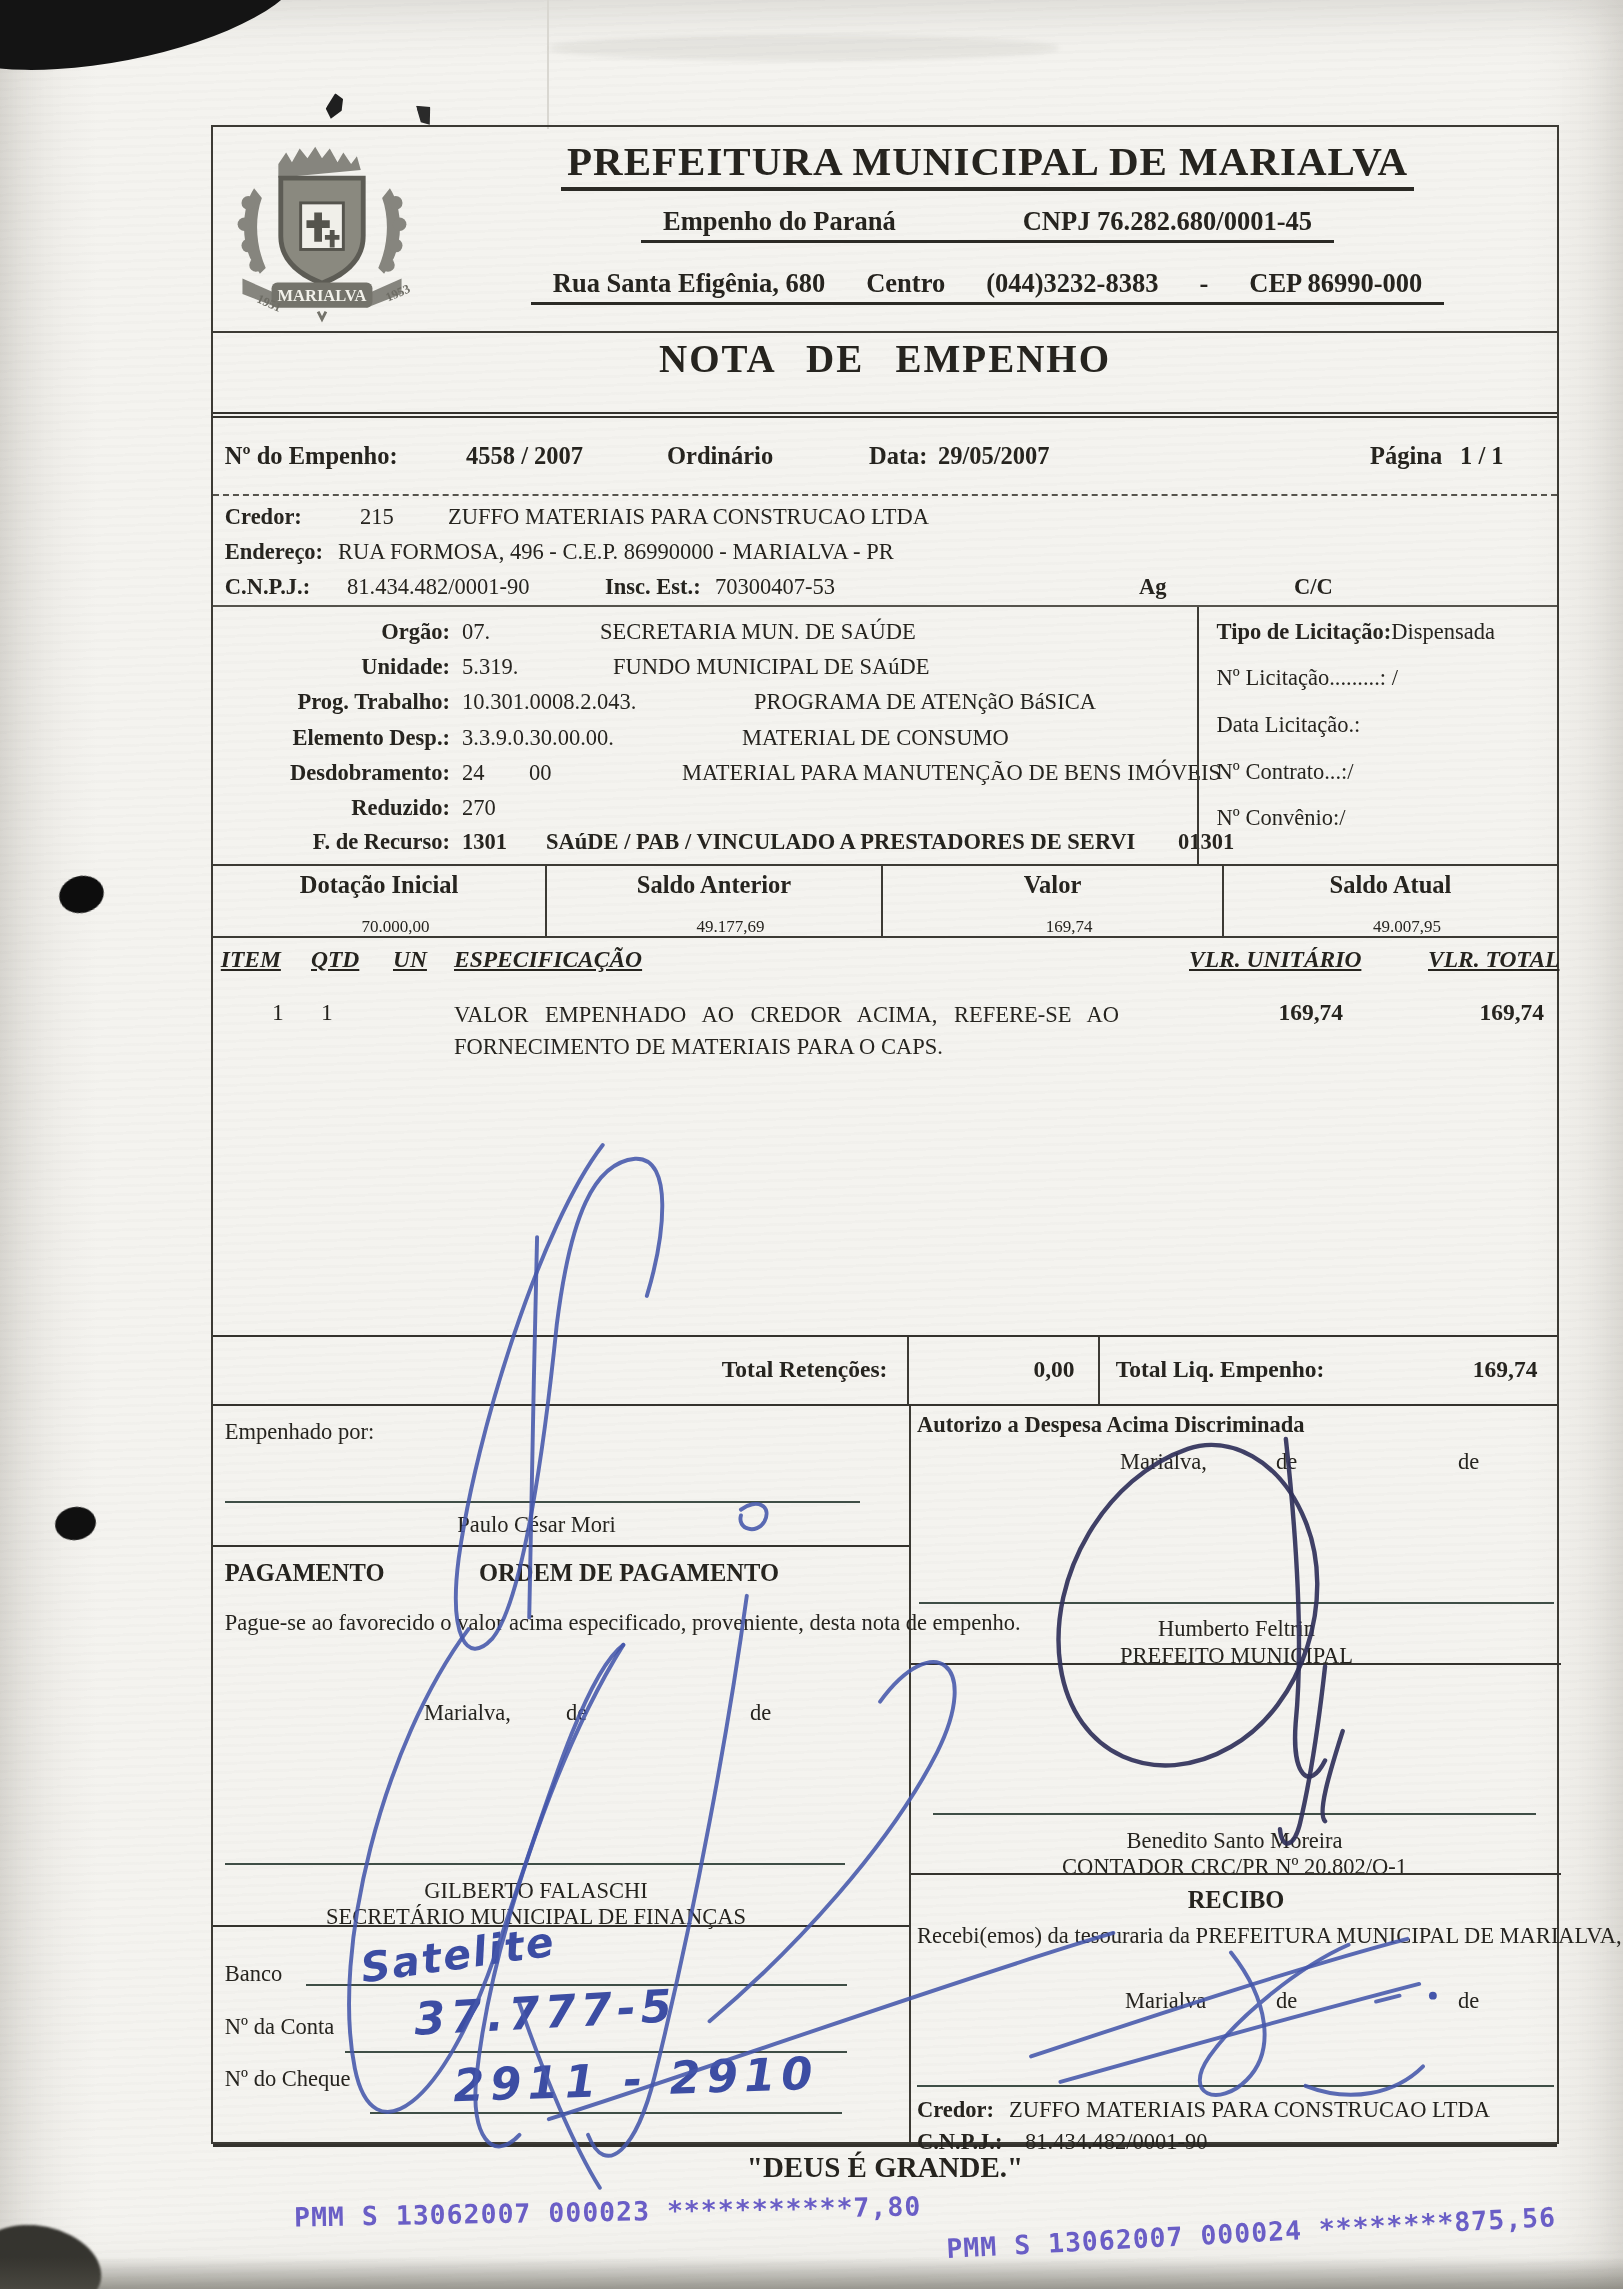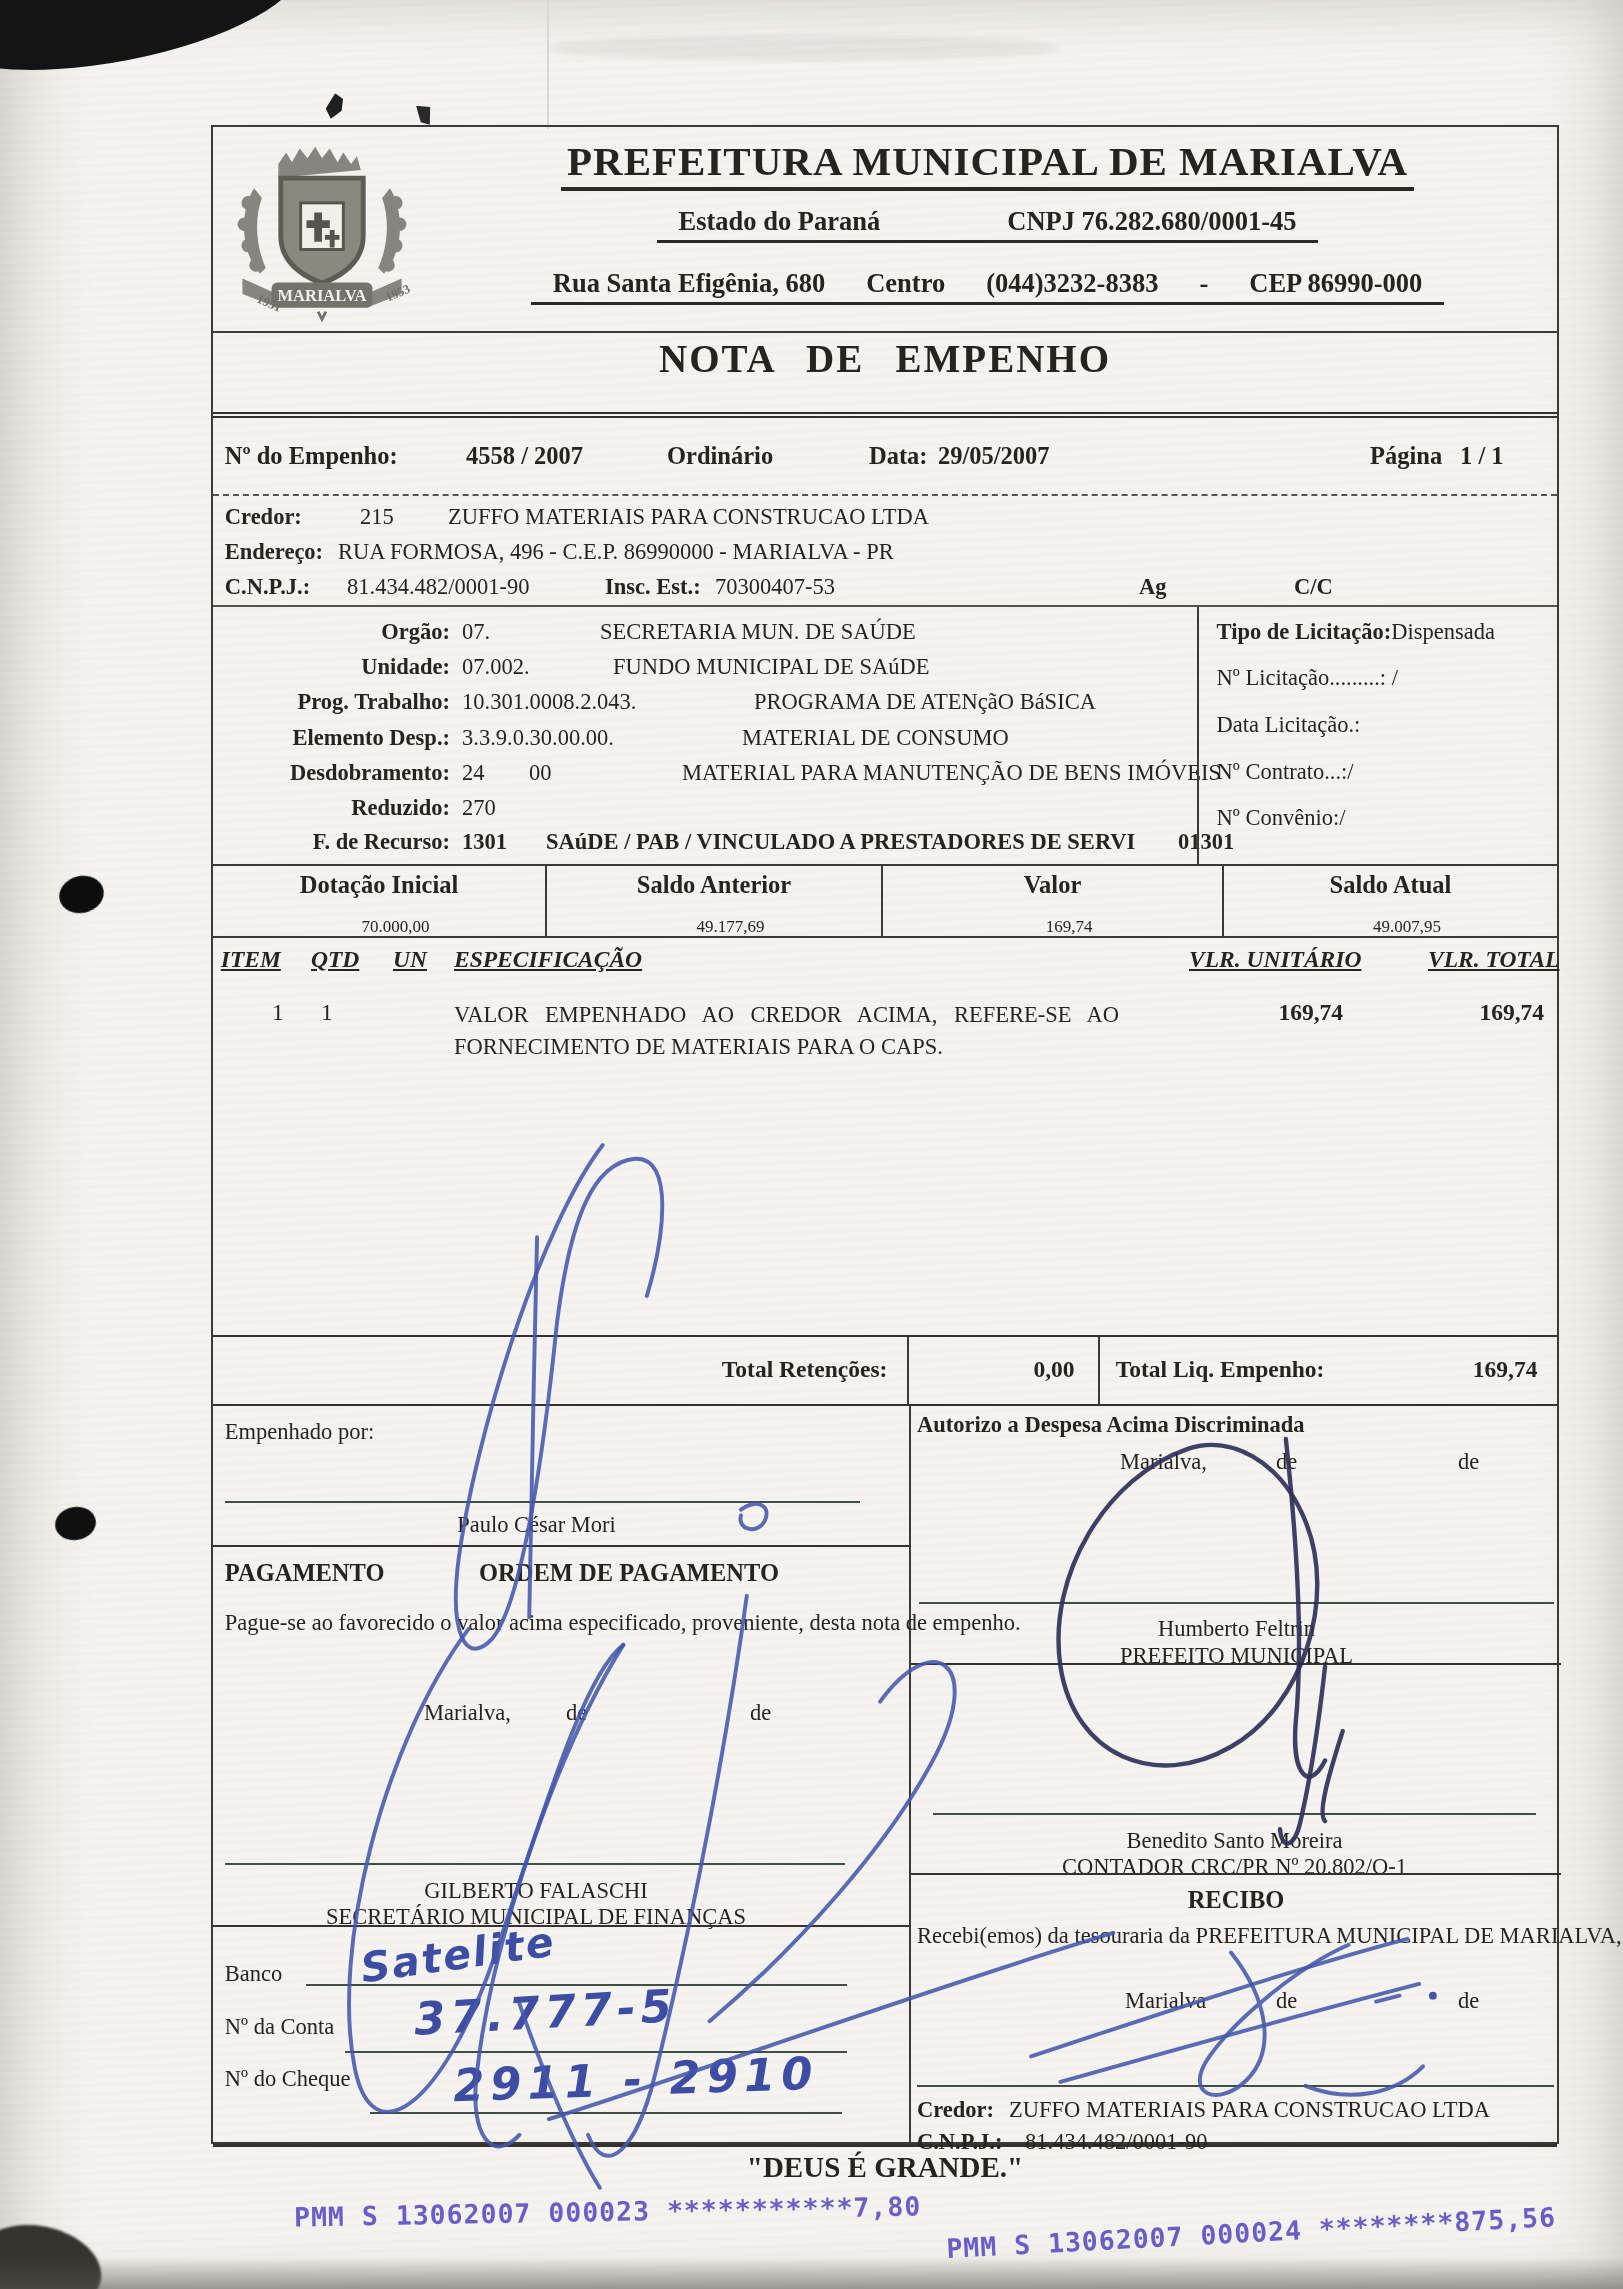--- a/index.html
+++ b/index.html
@@ -206,21 +206,21 @@
         <path class="crest-gray" d="M182 148 l-36 16 v14 l36 -14 z"></path>
         <rect x="48" y="152" width="104" height="26" rx="6" fill="#74736b"></rect>
         <text x="100" y="171" font-size="17" font-weight="bold" text-anchor="middle" fill="#f2f1ea" font-family="Liberation Serif, serif">MARIALVA</text>
         <text x="32" y="172" font-size="13" font-weight="bold" fill="#6e6d65" transform="rotate(24 32 172)" font-family="Liberation Serif, serif">1951</text>
         <text x="168" y="172" font-size="13" font-weight="bold" fill="#6e6d65" transform="rotate(-24 168 172)" font-family="Liberation Serif, serif">1953</text>
         <path d="M96 182 l4 8 4 -8" stroke="#74736b" stroke-width="3" fill="none"></path>
       </svg>
       <div id="hdr-text">
         <div><span id="hdr-title">PREFEITURA MUNICIPAL DE MARIALVA</span></div>
         <div id="hdr-l2"><span class="hdr-line">
-          <span>Estado do Paraná</span><span>CNPJ 76.282.680/0001-45</span>
+          <span>Empenho do Paraná</span><span>CNPJ 76.282.680/0001-45</span>
         </span></div>
         <div id="hdr-l3"><span class="hdr-line">
           <span>Rua Santa Efigênia, 680</span><span>Centro</span><span>(044)3232-8383</span><span>-</span><span>CEP 86990-000</span>
         </span></div>
       </div>
     </div>
 
     <div class="sect" id="band">
       <div id="band-title">NOTA DE EMPENHO</div>
     </div>
@@ -256,21 +256,21 @@
     </div>
 
     <div class="sect" id="orgao">
       <div class="orow" id="or0">
           <span class="olb">Orgão:</span>
           <span class="ocd">07.</span>
           <span class="ods">SECRETARIA MUN. DE SAÚDE</span>
         </div>
       <div class="orow" id="or1">
           <span class="olb">Unidade:</span>
-          <span class="ocd">07.002.</span>
+          <span class="ocd">5.319.</span>
           <span class="ods">FUNDO MUNICIPAL DE SAúDE</span>
         </div>
       <div class="orow" id="or2">
           <span class="olb">Prog. Trabalho:</span>
           <span class="ocd">10.301.0008.2.043.</span>
           <span class="ods">PROGRAMA DE ATENçãO BáSICA</span>
         </div>
       <div class="orow" id="or3">
           <span class="olb">Elemento Desp.:</span>
           <span class="ocd">3.3.9.0.30.00.00.</span>

